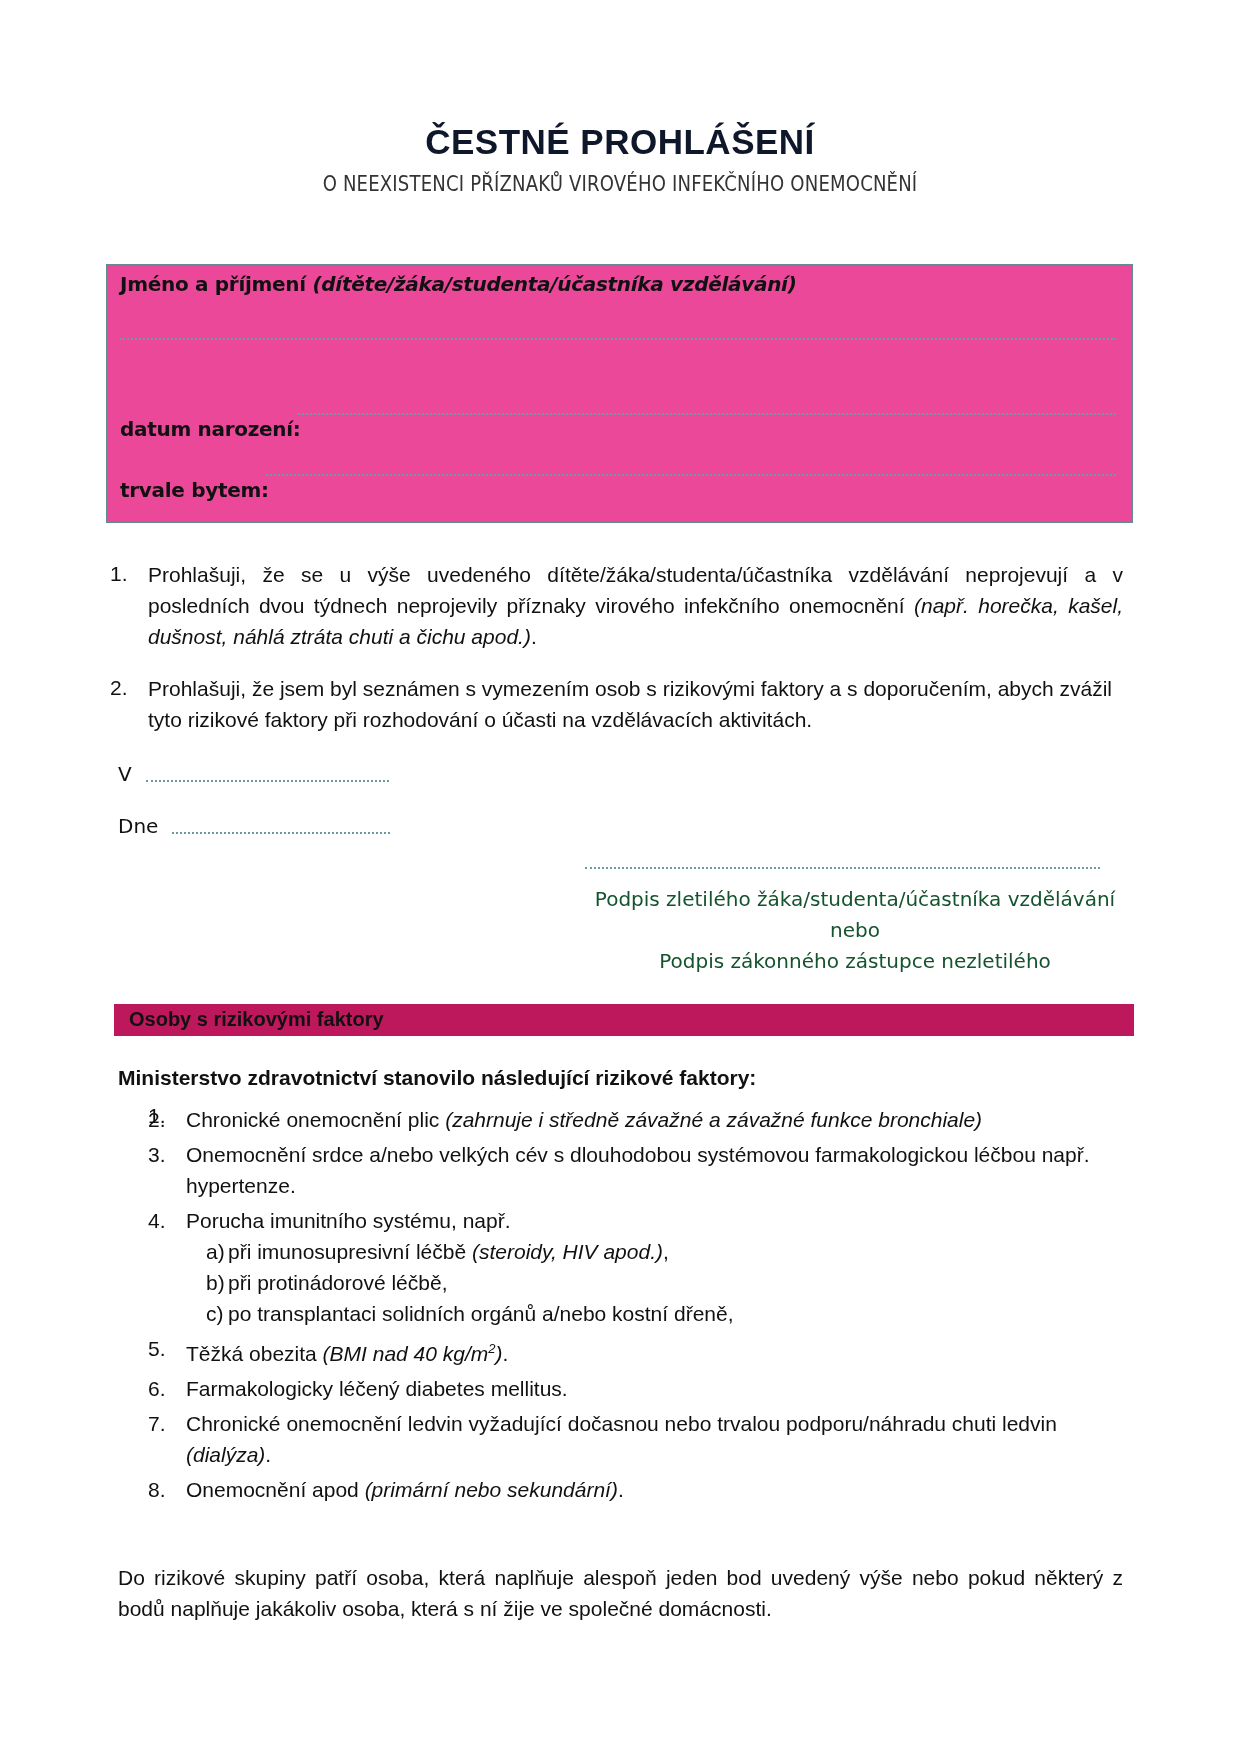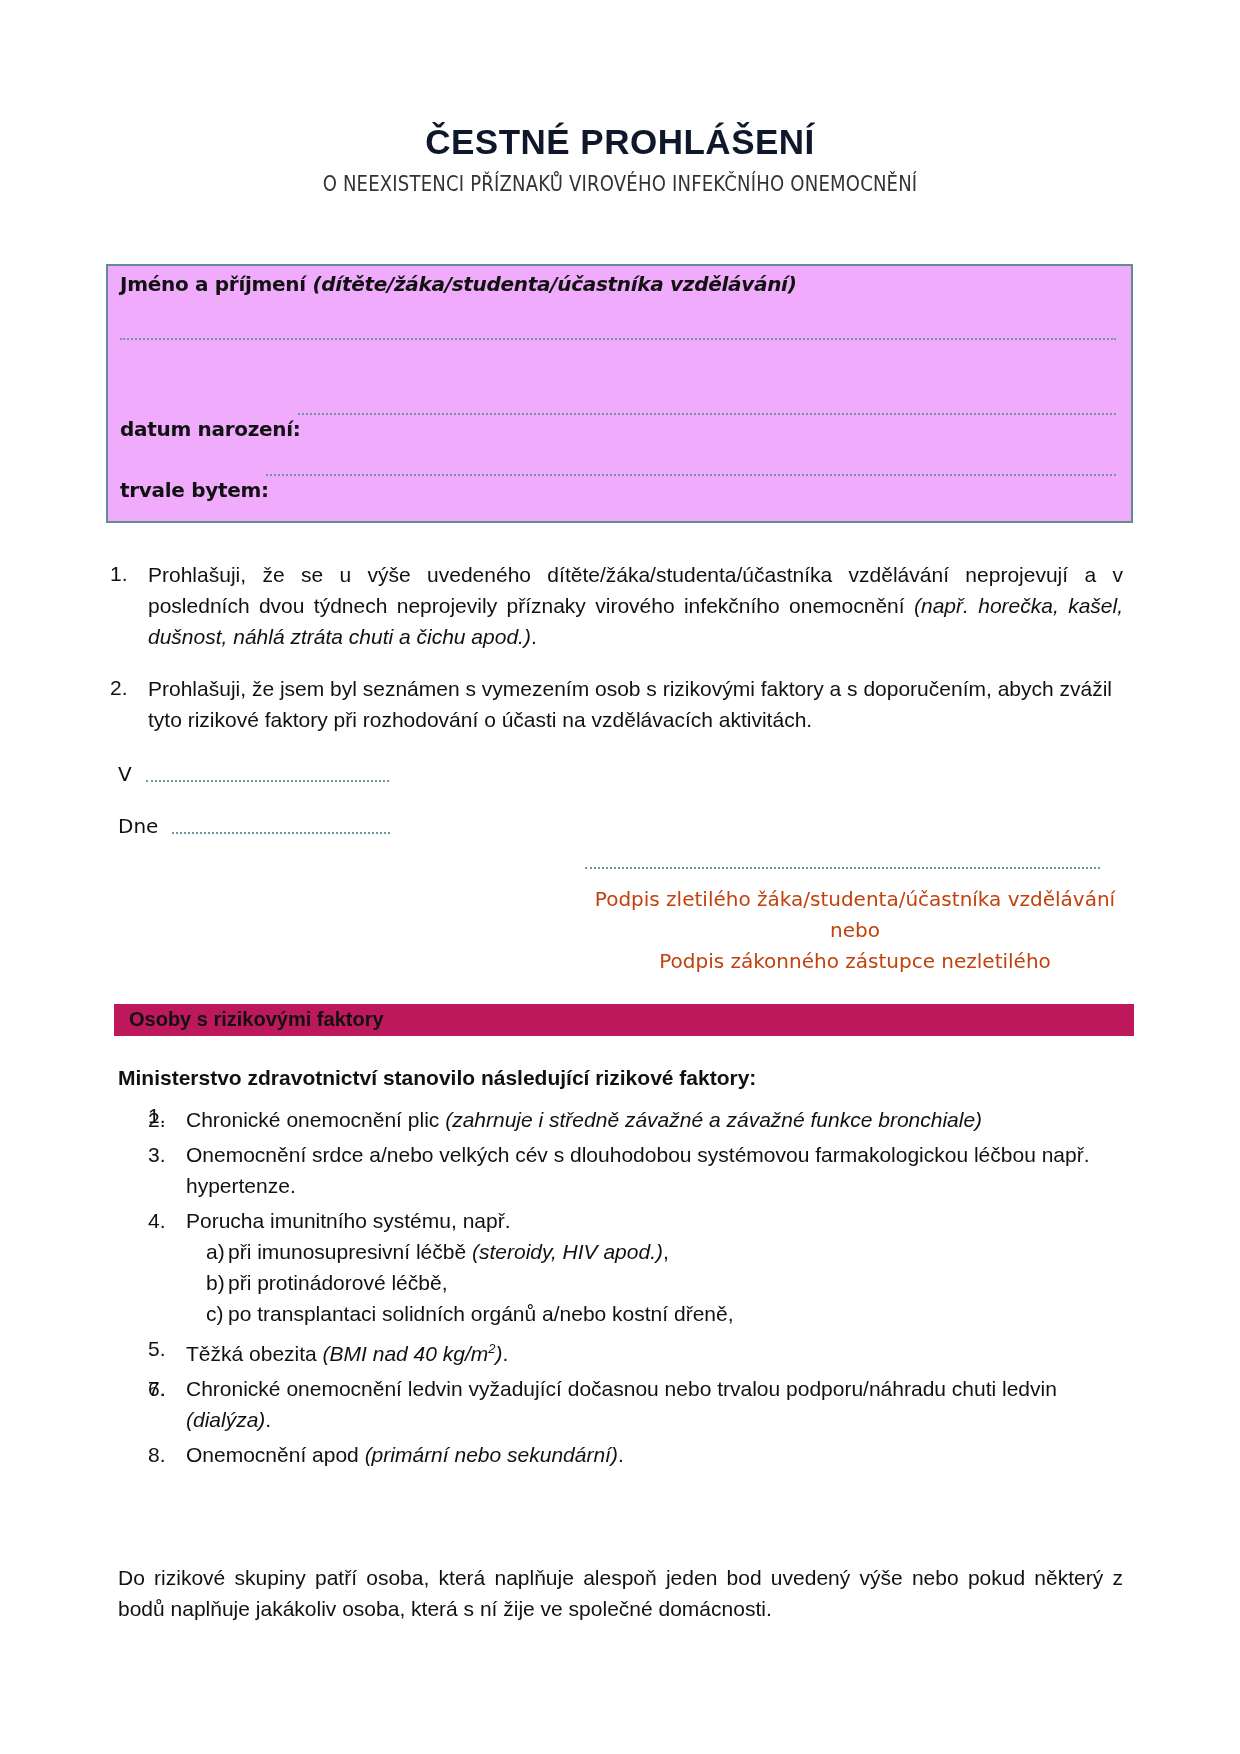--- a/index.html
+++ b/index.html
@@ -12,40 +12,40 @@
     font-size: 35px; font-weight: bold; letter-spacing: 0.5px; color: #0f172a;
     font-family: "Liberation Sans", sans-serif;
   }
   .subtitle {
     position: absolute; left: 0; right: 0; top: 172px; text-align: center;
     font-size: 21px; color: #333; font-weight: normal; letter-spacing: 0.2px;
     font-family: "DejaVu Sans", sans-serif; transform: scaleX(0.86); transform-origin: center;
   }
   .box {
     position: absolute; left: 106px; top: 264px; width: 1027px; height: 259px;
-    background: #f0abfc; border: 2px solid #5f8d93; box-sizing: border-box;
+    background: #ec4899; border: 2px solid #5f8d93; box-sizing: border-box;
   }
   .box-label {
     position: absolute; font-size: 20px; font-weight: bold; color: #111;
     font-family: "DejaVu Sans", sans-serif; letter-spacing: -0.3px;
   }
   .box-label i { font-style: italic; }
   .dots {
     position: absolute; height: 0; border-bottom: 2px dotted #6b9aa0;
   }
   .para {
     position: absolute; font-size: 21px; line-height: 31px; color: #111;
     font-family: "Liberation Sans", sans-serif;
   }
   .num { position: absolute; font-size: 21px; color: #111; }
   .justify { text-align: justify; text-align-last: left; }
   .lbl { position: absolute; font-size: 20px; color: #111; font-family: "DejaVu Sans", sans-serif; }
   .sig {
     position: absolute; left: 575px; width: 560px; text-align: center;
-    font-size: 20px; color: #c2410c; font-family: "DejaVu Sans", sans-serif; line-height: 31px;
+    font-size: 20px; color: #14532d; font-family: "DejaVu Sans", sans-serif; line-height: 31px;
   }
   .section-bar {
     position: absolute; left: 114px; top: 1004px; width: 1020px; height: 32px;
     background: #be185d;
   }
   .section-bar span {
     position: absolute; left: 15px; top: 4px; font-size: 20px; font-weight: bold; color: #111;
   }
   .ministry {
     position: absolute; left: 118px; top: 1066px; font-size: 21px; font-weight: bold; color: #111;
@@ -134,20 +134,21 @@
   <div class="sub-item" style="margin-bottom:4px;">
     <span class="n">c)</span>
     <span>po transplantaci solidních orgánů a/nebo kostní dřeně,</span>
   </div>
   <div class="risk-item">
     <span class="n">5.</span>
     <span>Těžká obezita </span><i><span>(BMI nad 40 kg/m</span><sup style="font-size:13px;">2</sup><span>)</span></i><span>.</span>
   </div>
   <div class="risk-item">
     <span class="n">6.</span>
+    <span>Farmakologicky léčený diabetes mellitus.</span>
   </div>
   <div class="risk-item" style="padding-right:40px;">
     <span class="n">7.</span>
     <span>Chronické onemocnění ledvin vyžadující dočasnou nebo trvalou podporu/náhradu chuti ledvin </span><i>(dialýza)</i><span>.</span>
   </div>
   <div class="risk-item">
     <span class="n">8.</span>
     <span>Onemocnění apod </span><i>(primární nebo sekundární)</i><span>.</span>
   </div>
 </div>

